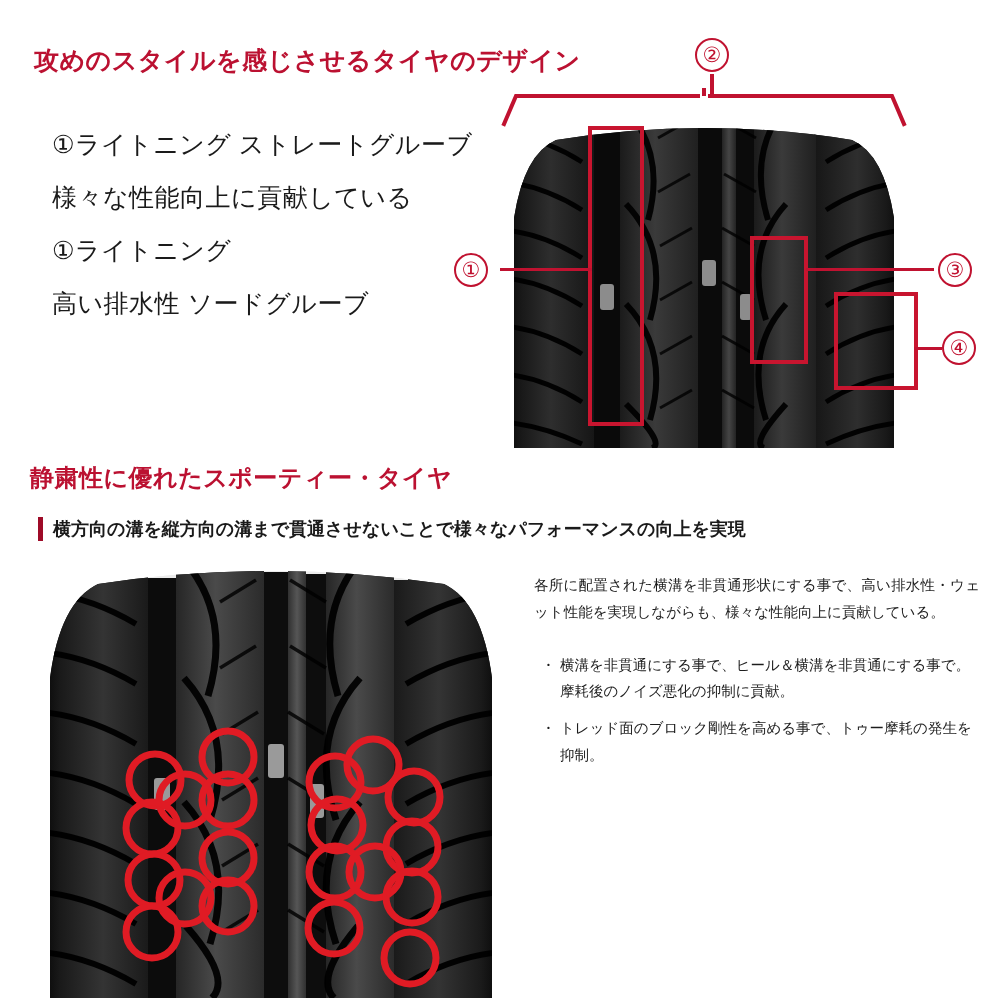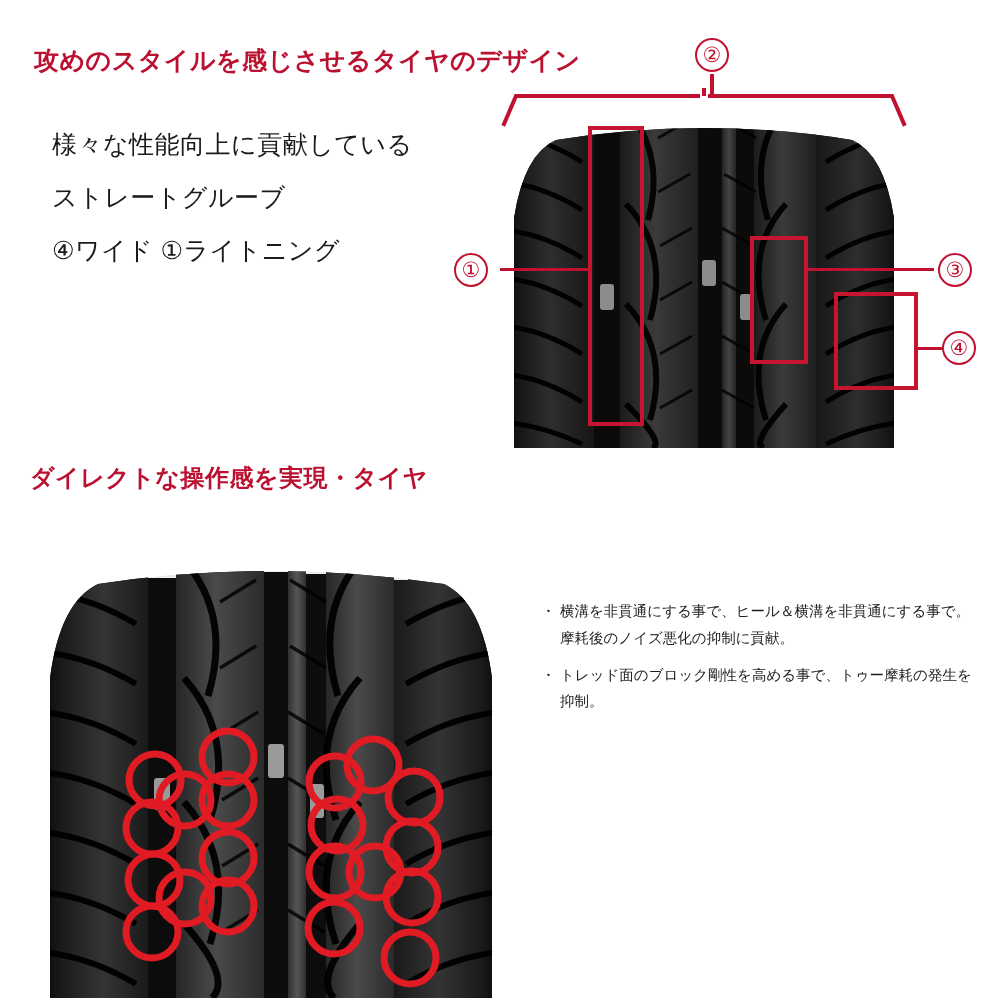--- a/index.html
+++ b/index.html
@@ -71,23 +71,24 @@
   .mark-box { position:absolute; border:4px solid #c8152f; }
 </style>
 </head>
 <body>
 
 <div class="page">
 
   <div class="sec1-title">攻めのスタイルを感じさせるタイヤのデザイン</div>
 
   <div class="feature-list">
+    <div class="feature-item">①ライトニング ストレートグルーブ</div>
     <div class="feature-item">様々な性能向上に貢献している</div>
-    <div class="feature-item">ストレートグルーブ</div>
-    <div class="feature-item">④ワイド ①ライトニング</div>
+    <div class="feature-item">①ライトニング</div>
+    <div class="feature-item">高い排水性 ソードグルーブ</div>
   </div>
 
   <div class="tire-top">
     <svg viewBox="0 0 412 340" preserveAspectRatio="none">
       <defs>
         <linearGradient id="tgShoulderL" x1="0" y1="0" x2="1" y2="0">
           <stop offset="0%" stop-color="#000000"></stop>
           <stop offset="25%" stop-color="#191919"></stop>
           <stop offset="55%" stop-color="#2e2e2e"></stop>
           <stop offset="100%" stop-color="#161616"></stop>
@@ -211,22 +212,26 @@
 
     <div class="mark-box" style="left:750px;top:236px;width:58px;height:128px;"></div>
     <div class="lead-line" style="left:806px;top:268px;width:128px;"></div>
     <div class="callout-num" style="left:938px;top:253px;">③</div>
 
     <div class="mark-box" style="left:834px;top:292px;width:84px;height:98px;"></div>
     <div class="lead-line" style="left:914px;top:347px;width:28px;"></div>
     <div class="callout-num" style="left:942px;top:331px;">④</div>
   </div>
 
-  <div class="sec2-title">ダイレクトな操作感を実現・タイヤ</div>
-
+  <div class="sec2-title">静粛性に優れたスポーティー・タイヤ</div>
+
+  <div class="sec2-sub">
+    <div class="sub-bar"></div>
+    <div class="sub-text">横方向の溝を縦方向の溝まで貫通させないことで様々なパフォーマンスの向上を実現</div>
+  </div>
 
   <div class="tire-bottom">
     <svg viewBox="0 0 470 440" preserveAspectRatio="none">
       <defs>
         <linearGradient id="bgShoulderL" x1="0" y1="0" x2="1" y2="0">
           <stop offset="0%" stop-color="#000000"></stop>
           <stop offset="22%" stop-color="#1a1a1a"></stop>
           <stop offset="60%" stop-color="#343434"></stop>
           <stop offset="100%" stop-color="#1a1a1a"></stop>
         </linearGradient>
@@ -347,20 +352,21 @@
       <circle cx="412" cy="847" r="26"></circle>
       <circle cx="335" cy="872" r="26"></circle>
       <circle cx="375" cy="872" r="26"></circle>
       <circle cx="412" cy="897" r="26"></circle>
       <circle cx="334" cy="928" r="26"></circle>
       <circle cx="410" cy="958" r="26"></circle>
     </g>
   </svg>
 
   <div class="body-col">
+    <div class="body-para">各所に配置された横溝を非貫通形状にする事で、高い排水性・ウェット性能を実現しながらも、様々な性能向上に貢献している。</div>
 
     <div class="bullets">
       <div class="bullet">
         <span class="bullet-mark">・</span>
         <span class="bullet-text">横溝を非貫通にする事で、ヒール＆横溝を非貫通にする事で。摩耗後のノイズ悪化の抑制に貢献。</span>
       </div>
       <div class="bullet">
         <span class="bullet-mark">・</span>
         <span class="bullet-text">トレッド面のブロック剛性を高める事で、トゥー摩耗の発生を抑制。</span>
       </div>

